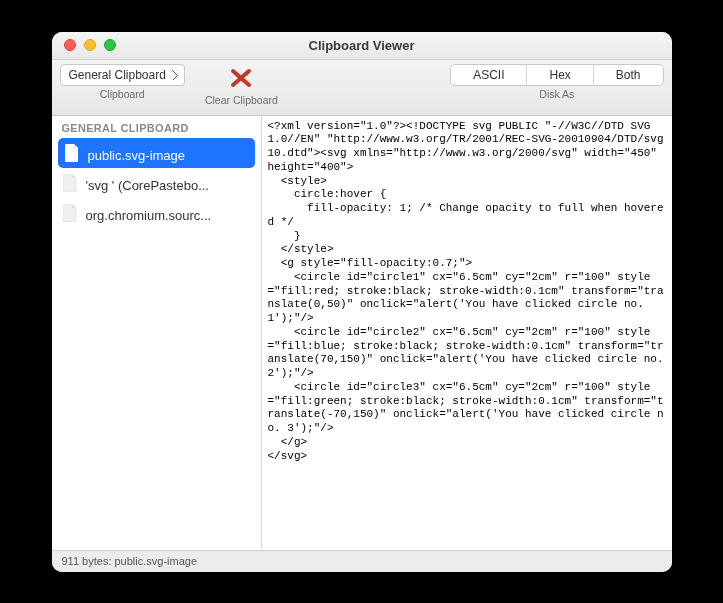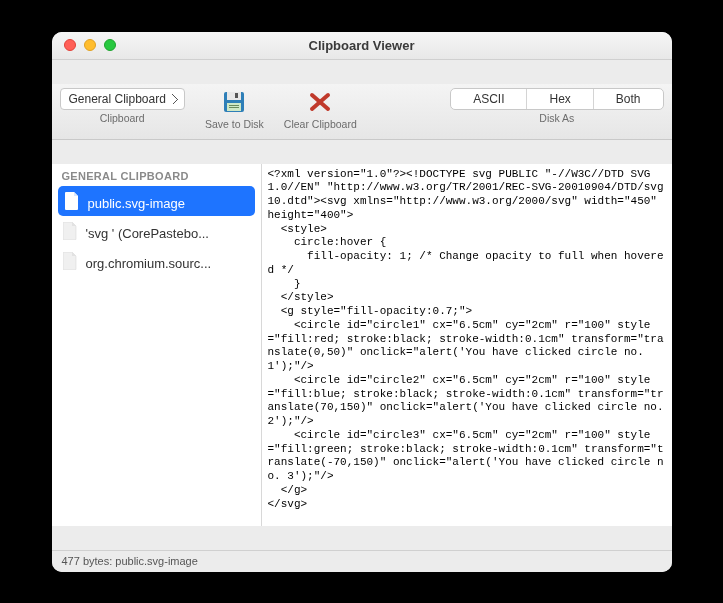--- a/index.html
+++ b/index.html
@@ -15,21 +15,20 @@
     }
     .window {
       width: 620px;
       height: 540px;
       background: #ececec;
       border-radius: 10px;
       box-shadow: 0 20px 60px rgba(0,0,0,0.5);
       display: flex;
       flex-direction: column;
       overflow: hidden;
-      gap: 24px;
     }
     .titlebar {
       height: 28px;
       background: linear-gradient(#f6f6f6, #e8e8e8);
       border-bottom: 1px solid #d0d0d0;
       display: flex;
       align-items: center;
       position: relative;
     }
     .traffic-lights {
@@ -209,33 +208,20 @@
   </div>
 
   <div class="toolbar">
     <div class="tool-group">
       <div class="dropdown-btn">
         <span>General Clipboard</span>
       </div>
       <div class="tool-label">Clipboard</div>
     </div>
 
-    <div class="tool-group">
-      <div class="tool-icon-wrap">
-        <svg width="26" height="26" viewBox="0 0 26 26">
-          <rect x="3" y="3" width="20" height="20" rx="2" fill="#2e7fb8"></rect>
-          <rect x="6" y="3" width="14" height="8" fill="#e8e8e8"></rect>
-          <rect x="14" y="4" width="3" height="5" fill="#555"></rect>
-          <rect x="6" y="14" width="14" height="8" fill="#cfe8c6"></rect>
-          <rect x="8" y="16" width="10" height="1" fill="#6a8a5c"></rect>
-          <rect x="8" y="18" width="10" height="1" fill="#6a8a5c"></rect>
-        </svg>
-      </div>
-      <div class="tool-label">Save to Disk</div>
-    </div>
 
     <div class="tool-group">
       <div class="tool-icon-wrap">
         <svg width="26" height="26" viewBox="0 0 26 26">
           <path d="M5 6 L21 20" stroke="#c0392b" stroke-width="4" stroke-linecap="round"></path>
           <path d="M21 6 L5 20" stroke="#c0392b" stroke-width="4" stroke-linecap="round"></path>
         </svg>
       </div>
       <div class="tool-label">Clear Clipboard</div>
     </div>
@@ -293,15 +279,15 @@
   &lt;/style&gt;
   &lt;g style="fill-opacity:0.7;"&gt;
     &lt;circle id="circle1" cx="6.5cm" cy="2cm" r="100" style="fill:red; stroke:black; stroke-width:0.1cm" transform="translate(0,50)" onclick="alert('You have clicked circle no. 1');"/&gt;
     &lt;circle id="circle2" cx="6.5cm" cy="2cm" r="100" style="fill:blue; stroke:black; stroke-width:0.1cm" transform="translate(70,150)" onclick="alert('You have clicked circle no. 2');"/&gt;
     &lt;circle id="circle3" cx="6.5cm" cy="2cm" r="100" style="fill:green; stroke:black; stroke-width:0.1cm" transform="translate(-70,150)" onclick="alert('You have clicked circle no. 3');"/&gt;
   &lt;/g&gt;
 &lt;/svg&gt;</div>
   </div>
 
   <div class="statusbar">
-    <span>477 bytes: public.svg-image</span>
+    <span>911 bytes: public.svg-image</span>
   </div>
 </div>
 
 </body></html>

